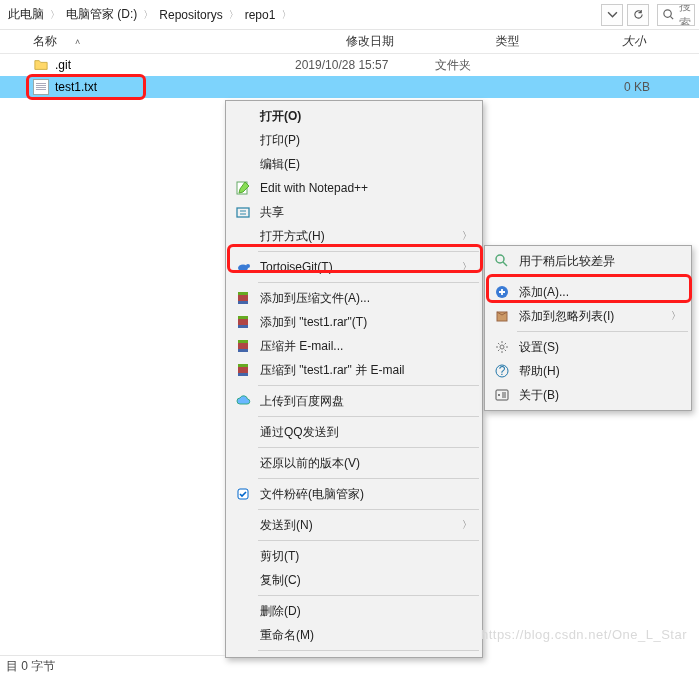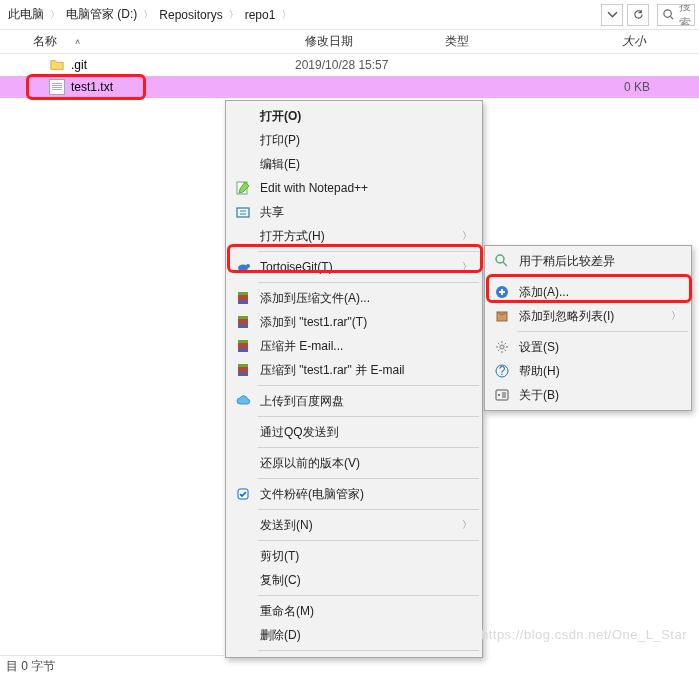--- a/index.html
+++ b/index.html
@@ -12,29 +12,29 @@
   .sep { color:#888; padding:0 2px; font-size:10px; }
   .addr-tools { display:flex; align-items:center; gap:4px; }
   .tool-btn { width:22px; height:22px; border:1px solid #ccc; display:flex; align-items:center; justify-content:center; background:#fdfdfd; }
   .tool-btn svg { width:11px; height:11px; stroke:#555; fill:none; }
   .search { height:22px; border:1px solid #ccc; display:flex; align-items:center; padding:0 4px; margin-left:4px; width:38px; overflow:hidden; color:#888; }
   .search svg { width:13px; height:13px; stroke:#666; fill:none; margin-right:4px; flex-shrink:0; }
 
   
   .list { position:relative; }
   .cols { display:flex; height:24px; border-bottom:1px solid #e8e8e8; align-items:center; color:#333; }
-  .col { padding-left:10px; }
+  .col { padding-left:10px;text-align:center; }
   .c-name { width:295px; padding-left:33px; display:flex; align-items:center; gap:18px; }
   .c-date { width:140px; } .c-type { width:135px; } .c-size { width:90px; text-align:right; padding-right:14px;font-style:italic; }
   .sort { color:#666; font-size:9px; }
 
   .row { display:flex; height:22px; align-items:center; }
-  .row.sel { background:#f0abfc; }
+  .row.sel { background:#7dd3fc; }
   .cell { }
-  .cell.name { width:295px; padding-left:49px; display:flex; align-items:center; gap:6px; }
+  .cell.name { width:295px; padding-left:33px; display:flex; align-items:center; gap:6px; }
   .cell.date { width:140px; color:#555; } .cell.type{ width:140px; color:#555; } .cell.size{ width:85px; text-align:right; color:#555; padding-right:10px;}
   .ficon { width:16px; height:16px; display:inline-flex; align-items:center; justify-content:center; }
   .ficon.folder svg{ fill:#ffd869; stroke:#caa93e; }
   .ficon.txt { border:1px solid #9aa; background:#fff; position:relative; }
   .ficon.txt::before{content:""; position:absolute; top:3px; left:2px; right:2px; height:1px; background:#aab; box-shadow:0 2px 0 #aab,0 4px 0 #aab,0 6px 0 #aab;}
 
   .hlbox { position:absolute; border:3px solid #ff1a1a; border-radius:6px; pointer-events:none; }
 
   
   .menu { position:absolute; background:#f2f2f2; border:1px solid #a7a7a7; box-shadow:2px 3px 6px rgba(0,0,0,.25); padding:3px 2px; }
@@ -98,20 +98,21 @@
   <div class="row">
     <div class="cell name">
         <span class="ficon folder">
           <svg viewBox="0 0 16 16" width="16" height="14">
             <path d="M1 3h5l1.5 2H15v8H1z"></path>
           </svg>
         </span>
         <span>.git</span>
       </div>
     <div class="cell date">2019/10/28 15:57</div>
+    <div class="cell type">文件夹</div>
     <div class="cell size"></div>
   </div>
   <div class="row sel">
     <div class="cell name">
         <span class="ficon txt"></span>
         <span>test1.txt</span>
       </div>
     <div class="cell date"></div>
     <div class="cell type"></div>
     <div class="cell size">0 KB</div>
@@ -238,24 +239,24 @@
     </div>
     <div class="msep"></div>
     <div class="mi">
       <span>剪切(T)</span>
     </div>
     <div class="mi">
       <span>复制(C)</span>
     </div>
     <div class="msep"></div>
     <div class="mi">
+      <span>删除(D)</span>
+    </div>
+    <div class="mi">
       <span>重命名(M)</span>
-    </div>
-    <div class="mi">
-      <span>删除(D)</span>
     </div>
     <div class="msep"></div>
   </div>
 
 <div class="menu menu2" id="menu2">
     <div class="mi">
       <span class="mico">
         <svg width="16" height="16" viewBox="0 0 16 16">
           <circle cx="6" cy="6" r="4" fill="none" stroke="#5a7" stroke-width="1.5"></circle>
           <path d="M9 9l4 4" stroke="#5a7" stroke-width="1.5"></path>

